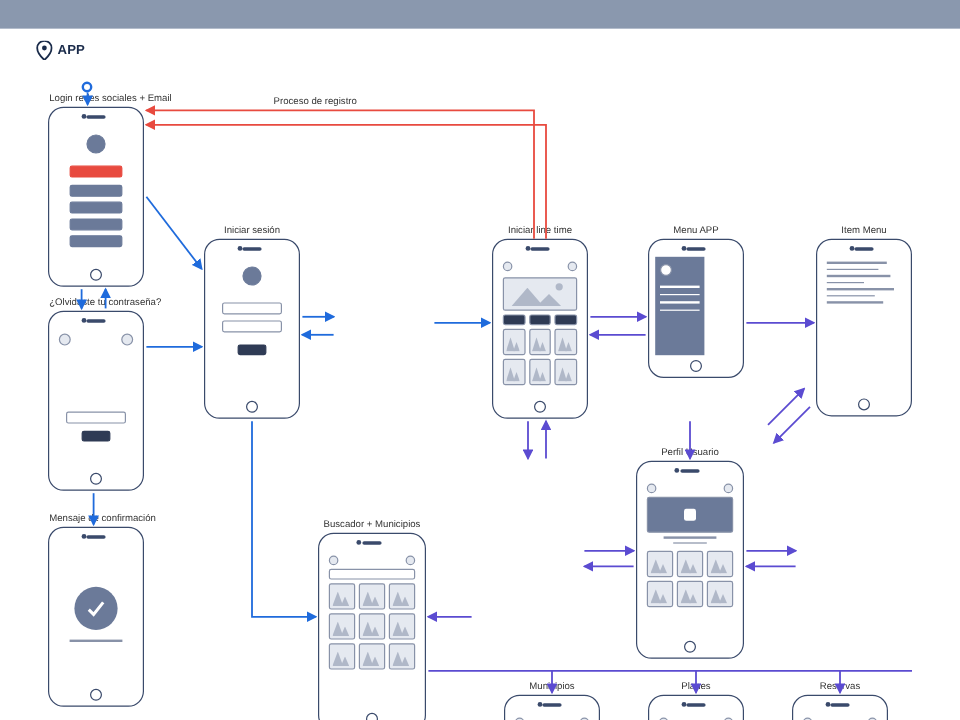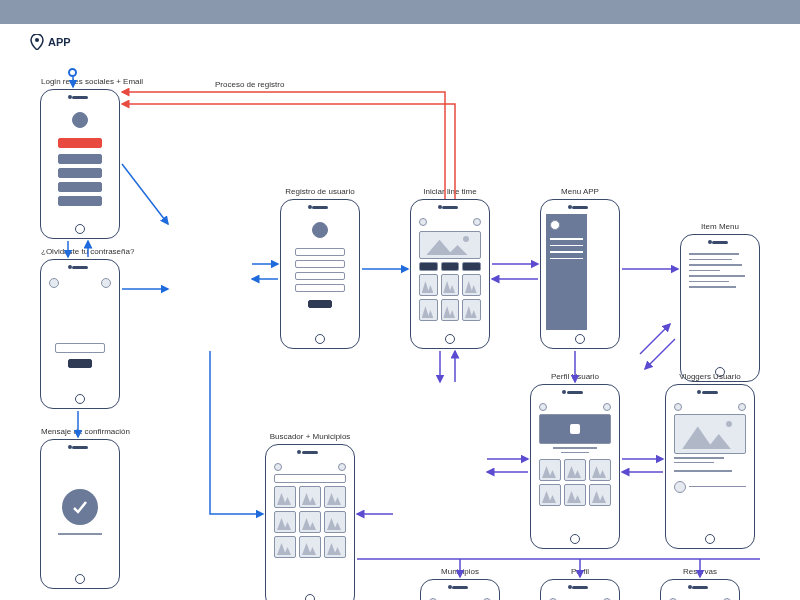--- a/index.html
+++ b/index.html
@@ -93,21 +93,21 @@
 
   <div class="pin">
     <svg width="14" height="16" viewBox="0 0 14 16">
         <path d="M7 0C3.7 0 1 2.7 1 6c0 4.5 6 10 6 10s6-5.5 6-10C13 2.7 10.3 0 7 0z" fill="none" stroke="#1a2b4a" stroke-width="1.5"></path>
         <circle cx="7" cy="6" r="2" fill="#1a2b4a"></circle>
       </svg>
     <span>APP</span>
   </div>
   <div class="pin-start"></div>
 
-  <span class="flow-label" style="left:215px;top:56px;">Proceso de registro</span>
+  <span class="flow-label" style="left:228px;top:56px;">Proceso de registro</span>
 
   <div class="phone" style="left:40px; top:65px; width:80px; height:150px;">
     <span class="label">Login redes sociales + Email</span>
     <div class="speaker"></div>
       <div class="cam"></div>
       <div class="home"></div>
     <div class="screen">
       <div class="circ dk" style="width:16px;height:16px;margin:4px 0 10px;"></div>
       <div class="bar red" style="width:70%;height:10px;margin-bottom:6px;"></div>
       <div class="bar solid" style="width:70%;height:10px;margin-bottom:4px;"></div>
@@ -141,35 +141,33 @@
     <div class="screen" style="justify-content:center;">
       <div class="check-wrap">
         <svg width="20" height="20" viewBox="0 0 20 20">
             <polyline points="4,11 8,15 16,5" stroke="#fff" stroke-width="2.5" fill="none"></polyline>
           </svg>
       </div>
       <div class="line" style="width:70%;margin-top:8px;"></div>
     </div>
   </div>
 
-
-  <div class="phone" style="left:280px; top:175px; width:80px; height:150px;">
-    <span class="label">Registro de usuario</span>
-    <div class="speaker"></div>
-      <div class="cam"></div>
-      <div class="home"></div>
-    <div class="screen">
-      <div class="circ dk" style="width:16px;height:16px;margin:4px 0 10px;"></div>
-      <div class="bar" style="width:80%;height:8px;margin-bottom:4px;"></div>
-      <div class="bar" style="width:80%;height:8px;margin-bottom:4px;"></div>
-      <div class="bar" style="width:80%;height:8px;margin-bottom:4px;"></div>
-      <div class="bar" style="width:80%;height:8px;margin-bottom:8px;"></div>
-      <div class="bar dk" style="width:40%;height:8px;"></div>
-    </div>
-  </div>
+  <div class="phone" style="left:170px; top:175px; width:80px; height:150px;">
+    <span class="label">Iniciar sesión</span>
+    <div class="speaker"></div>
+      <div class="cam"></div>
+      <div class="home"></div>
+    <div class="screen">
+      <div class="circ dk" style="width:16px;height:16px;margin:4px 0 14px;"></div>
+      <div class="bar" style="width:80%;height:10px;margin-bottom:5px;"></div>
+      <div class="bar" style="width:80%;height:10px;margin-bottom:10px;"></div>
+      <div class="bar dk" style="width:40%;height:9px;"></div>
+    </div>
+  </div>
+
 
   <div class="phone" style="left:410px; top:175px; width:80px; height:150px;">
     <span class="label">Iniciar line time</span>
     <div class="speaker"></div>
       <div class="cam"></div>
       <div class="home"></div>
     <div class="screen" style="gap:3px;">
       <div class="row" style="justify-content:space-between;margin-bottom:2px;">
         <div class="circ" style="width:8px;height:8px;"></div>
         <div class="circ" style="width:8px;height:8px;"></div>
@@ -188,37 +186,37 @@
         <div class="img-card" style="flex:1;height:22px;"></div>
       </div>
       <div class="row">
         <div class="img-card" style="flex:1;height:22px;"></div>
         <div class="img-card" style="flex:1;height:22px;"></div>
         <div class="img-card" style="flex:1;height:22px;"></div>
       </div>
     </div>
   </div>
 
-  <div class="phone" style="left:540px; top:175px; width:80px; height:150px;">
+  <div class="phone" style="left:540px; top:175px; width:80px; height:116px;">
     <span class="label">Menu APP</span>
     <div class="speaker"></div>
       <div class="cam"></div>
       <div class="home"></div>
     <div class="screen" style="padding:0;">
       <div style="background:#6b7a99;width:60%;height:100%;align-self:flex-start;padding:6px 4px;">
         <div class="circ" style="width:10px;height:10px;background:#fff;margin-bottom:8px;"></div>
         <div class="line" style="width:100%;background:#fff;margin-bottom:5px;"></div>
         <div class="line" style="width:100%;background:#fff;margin-bottom:5px;"></div>
         <div class="line" style="width:100%;background:#fff;margin-bottom:5px;"></div>
         <div class="line" style="width:100%;background:#fff;"></div>
       </div>
     </div>
   </div>
 
-  <div class="phone" style="left:680px; top:175px; width:80px; height:148px;margin-top:35px;">
+  <div class="phone" style="left:680px; top:175px; width:80px; height:148px;">
     <span class="label">Item Menu</span>
     <div class="speaker"></div>
       <div class="cam"></div>
       <div class="home"></div>
     <div class="screen" style="gap:4px;align-items:flex-start;">
       <div class="line" style="width:80%;"></div>
       <div class="line" style="width:70%;"></div>
       <div class="line" style="width:85%;"></div>
       <div class="line" style="width:50%;"></div>
       <div class="line" style="width:90%;"></div>
@@ -249,53 +247,31 @@
         <div class="img-card" style="flex:1;height:22px;"></div>
       </div>
       <div class="row">
         <div class="img-card" style="flex:1;height:22px;"></div>
         <div class="img-card" style="flex:1;height:22px;"></div>
         <div class="img-card" style="flex:1;height:22px;"></div>
       </div>
     </div>
   </div>
 
-  <div class="phone" style="left:665px; top:360px; width:90px; height:165px;">
-    <span class="label">Vloggers Usuario</span>
+
+  <div class="phone" style="left:265px; top:420px; width:90px; height:165px;">
+    <span class="label">Buscador + Municipios</span>
     <div class="speaker"></div>
       <div class="cam"></div>
       <div class="home"></div>
     <div class="screen" style="gap:3px;">
       <div class="row" style="justify-content:space-between;">
         <div class="circ" style="width:8px;height:8px;"></div>
         <div class="circ" style="width:8px;height:8px;"></div>
       </div>
-      <div class="img-card" style="width:100%;height:40px;">
-          <div class="sun"></div>
-        </div>
-      <div class="line" style="width:70%;align-self:flex-start;"></div>
-      <div class="line" style="width:55%;align-self:flex-start;"></div>
-      <div class="line" style="width:80%;align-self:flex-start;margin-top:4px;"></div>
-      <div class="row" style="align-items:center;margin-top:6px;">
-        <div class="circ" style="width:12px;height:12px;"></div>
-        <div class="line" style="flex:1;"></div>
-      </div>
-    </div>
-  </div>
-
-  <div class="phone" style="left:265px; top:420px; width:90px; height:165px;">
-    <span class="label">Buscador + Municipios</span>
-    <div class="speaker"></div>
-      <div class="cam"></div>
-      <div class="home"></div>
-    <div class="screen" style="gap:3px;">
-      <div class="row" style="justify-content:space-between;">
-        <div class="circ" style="width:8px;height:8px;"></div>
-        <div class="circ" style="width:8px;height:8px;"></div>
-      </div>
       <div class="bar" style="width:100%;height:9px;"></div>
       <div class="row">
         <div class="img-card" style="flex:1;height:22px;"></div>
         <div class="img-card" style="flex:1;height:22px;"></div>
         <div class="img-card" style="flex:1;height:22px;"></div>
       </div>
       <div class="row">
         <div class="img-card" style="flex:1;height:22px;"></div>
         <div class="img-card" style="flex:1;height:22px;"></div>
         <div class="img-card" style="flex:1;height:22px;"></div>
@@ -313,21 +289,21 @@
     <div class="speaker"></div>
       <div class="cam"></div>
     <div class="screen">
         <div class="row" style="justify-content:space-between;">
           <div class="circ" style="width:8px;height:8px;"></div>
           <div class="circ" style="width:8px;height:8px;"></div>
         </div>
       </div>
   </div>
   <div class="phone" style="left:540px; top:555px; width:80px; height:150px;">
-    <span class="label">Perfil</span>
+    <span class="label">Planes</span>
     <div class="speaker"></div>
       <div class="cam"></div>
     <div class="screen">
         <div class="row" style="justify-content:space-between;">
           <div class="circ" style="width:8px;height:8px;"></div>
           <div class="circ" style="width:8px;height:8px;"></div>
         </div>
       </div>
   </div>
   <div class="phone" style="left:660px; top:555px; width:80px; height:150px;">

